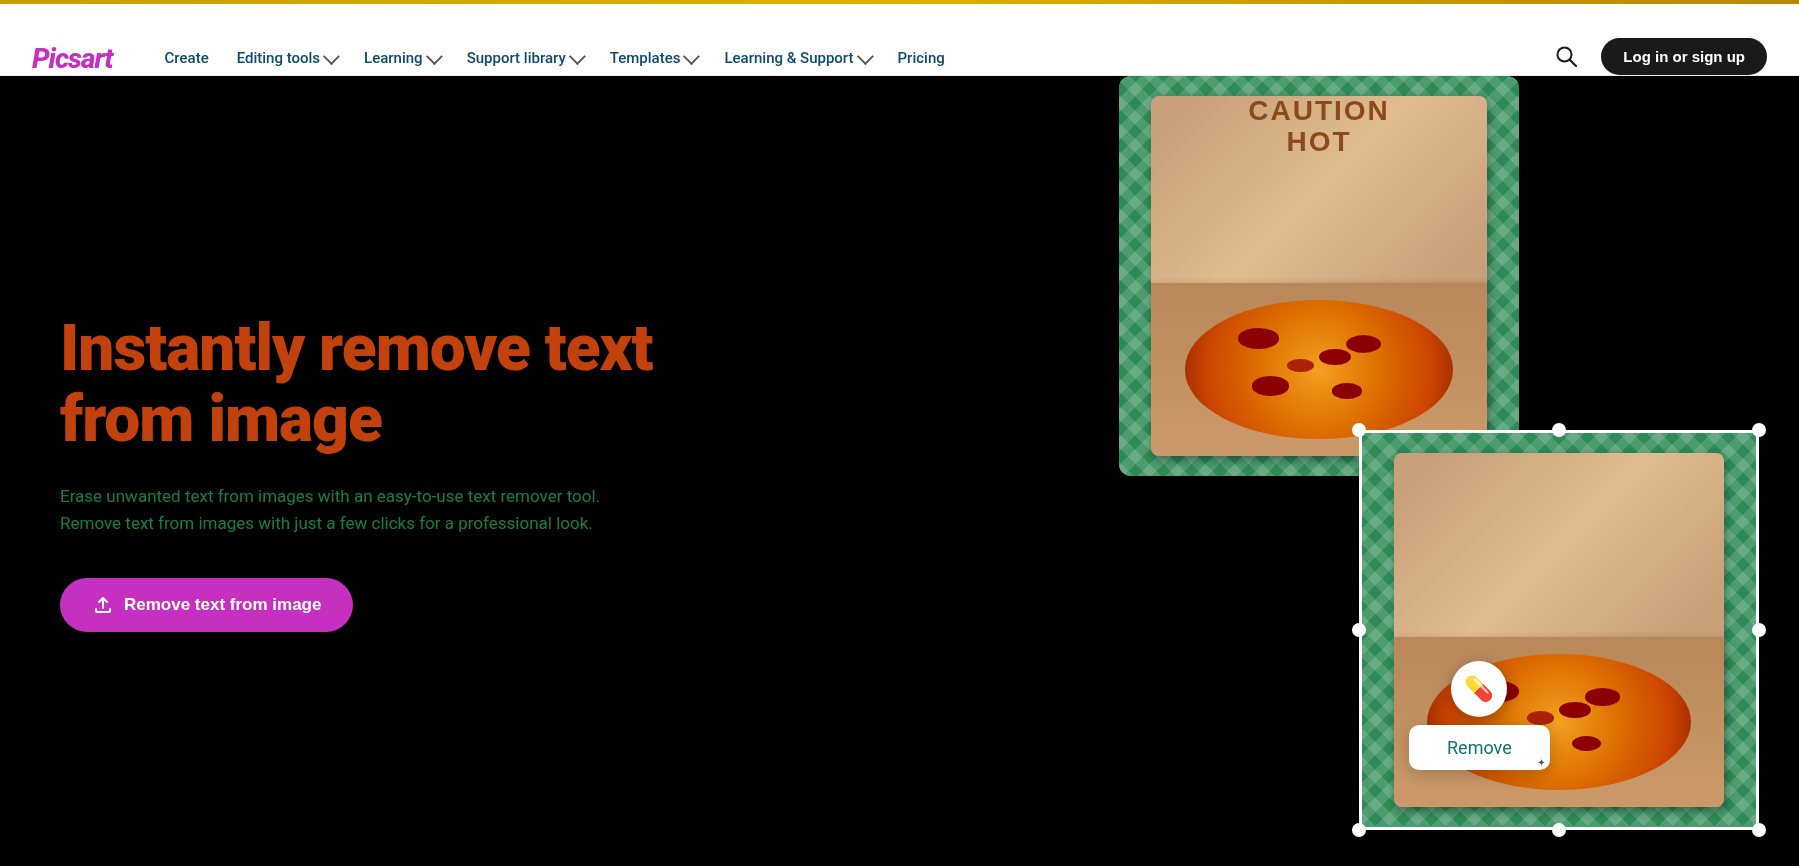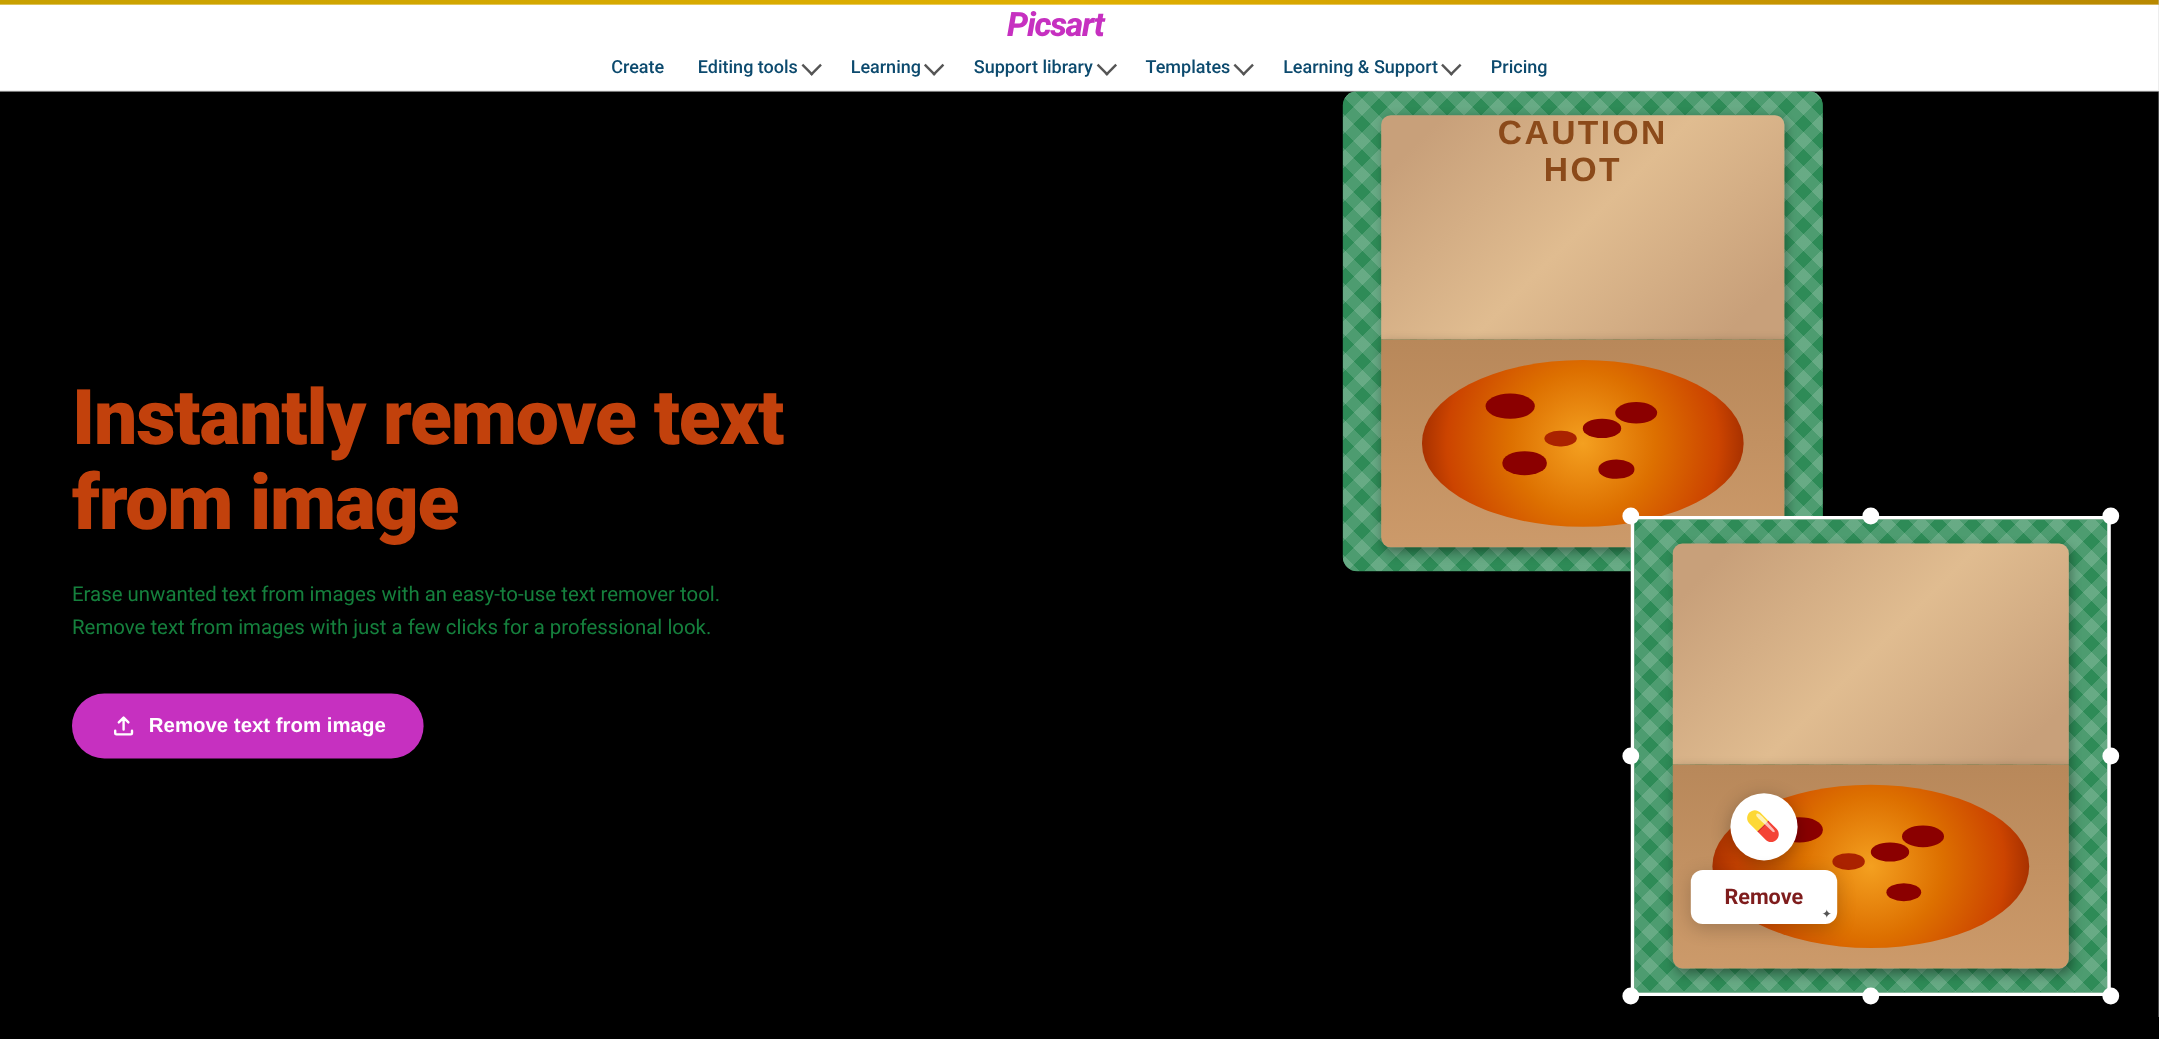--- a/index.html
+++ b/index.html
@@ -7,28 +7,27 @@
 
     
     .top-bar {
       height: 4px;
       background: linear-gradient(90deg, #c8a000, #d4a800, #e0b000, #cc9900, #b88800);
     }
 
     
     header {
       display: flex;
-      align-items: center;
+      align-items: flex-end;
       padding: 0 32px;
       height: 72px;
       background: #fff;
       border-bottom: 1px solid #eee;
       position: relative;
       z-index: 10;
-      flex-direction: column;
     }
 
     .logo {
       font-size: 28px;
       font-weight: 800;
       color: #c630c0;
       font-style: italic;
       margin-right: 40px;
       cursor: pointer;
       letter-spacing: -1px;
@@ -229,24 +228,24 @@
       display: flex;
       align-items: center;
       justify-content: center;
       box-shadow: 0 4px 16px rgba(0,0,0,0.3);
       font-size: 26px;
     }
 
     .remove-label {
       background: #fff;
       border-radius: 10px;
-      padding: 12px 28px;
+      padding: 12px 38px;
       font-size: 18px;
-      font-weight: 700;
-      color: #7f1d1d;
+      font-weight: 400;
+      color: #0f766e;
       box-shadow: 0 4px 16px rgba(0,0,0,0.2);
     }
 
     
     .pizza-scene {
       width: 100%;
       height: 100%;
       position: relative;
       background: #2e8b57;
     }
@@ -289,20 +288,29 @@
     </div>
     <div class="nav-item">
       <span>Learning &amp; Support</span>
       <span class="nav-chevron"></span>
     </div>
     <div class="nav-item">
       <span>Pricing</span>
     </div>
   </nav>
 
+  <div class="header-actions">
+    <button class="search-icon-btn">
+      <svg width="22" height="22" viewBox="0 0 22 22" fill="none" xmlns="http://www.w3.org/2000/svg">
+        <circle cx="9.5" cy="9.5" r="7" stroke="#1a1a1a" stroke-width="2"></circle>
+        <line x1="15" y1="15" x2="21" y2="21" stroke="#1a1a1a" stroke-width="2.2" stroke-linecap="round"></line>
+      </svg>
+    </button>
+    <button class="login-btn">Log in or sign up</button>
+  </div>
 </header>
 
 <section class="hero">
   <div class="hero-content">
     <h1 class="hero-title">Instantly remove text from image</h1>
     <p class="hero-desc">Erase unwanted text from images with an easy-to-use text remover tool. Remove text from images with just a few clicks for a professional look.</p>
     <button class="cta-btn">
       <span class="upload-icon">
         <svg width="20" height="20" viewBox="0 0 20 20" fill="none" xmlns="http://www.w3.org/2000/svg">
           <path d="M10 13V3M10 3L6 7M10 3L14 7" stroke="white" stroke-width="2" stroke-linecap="round" stroke-linejoin="round"></path>

